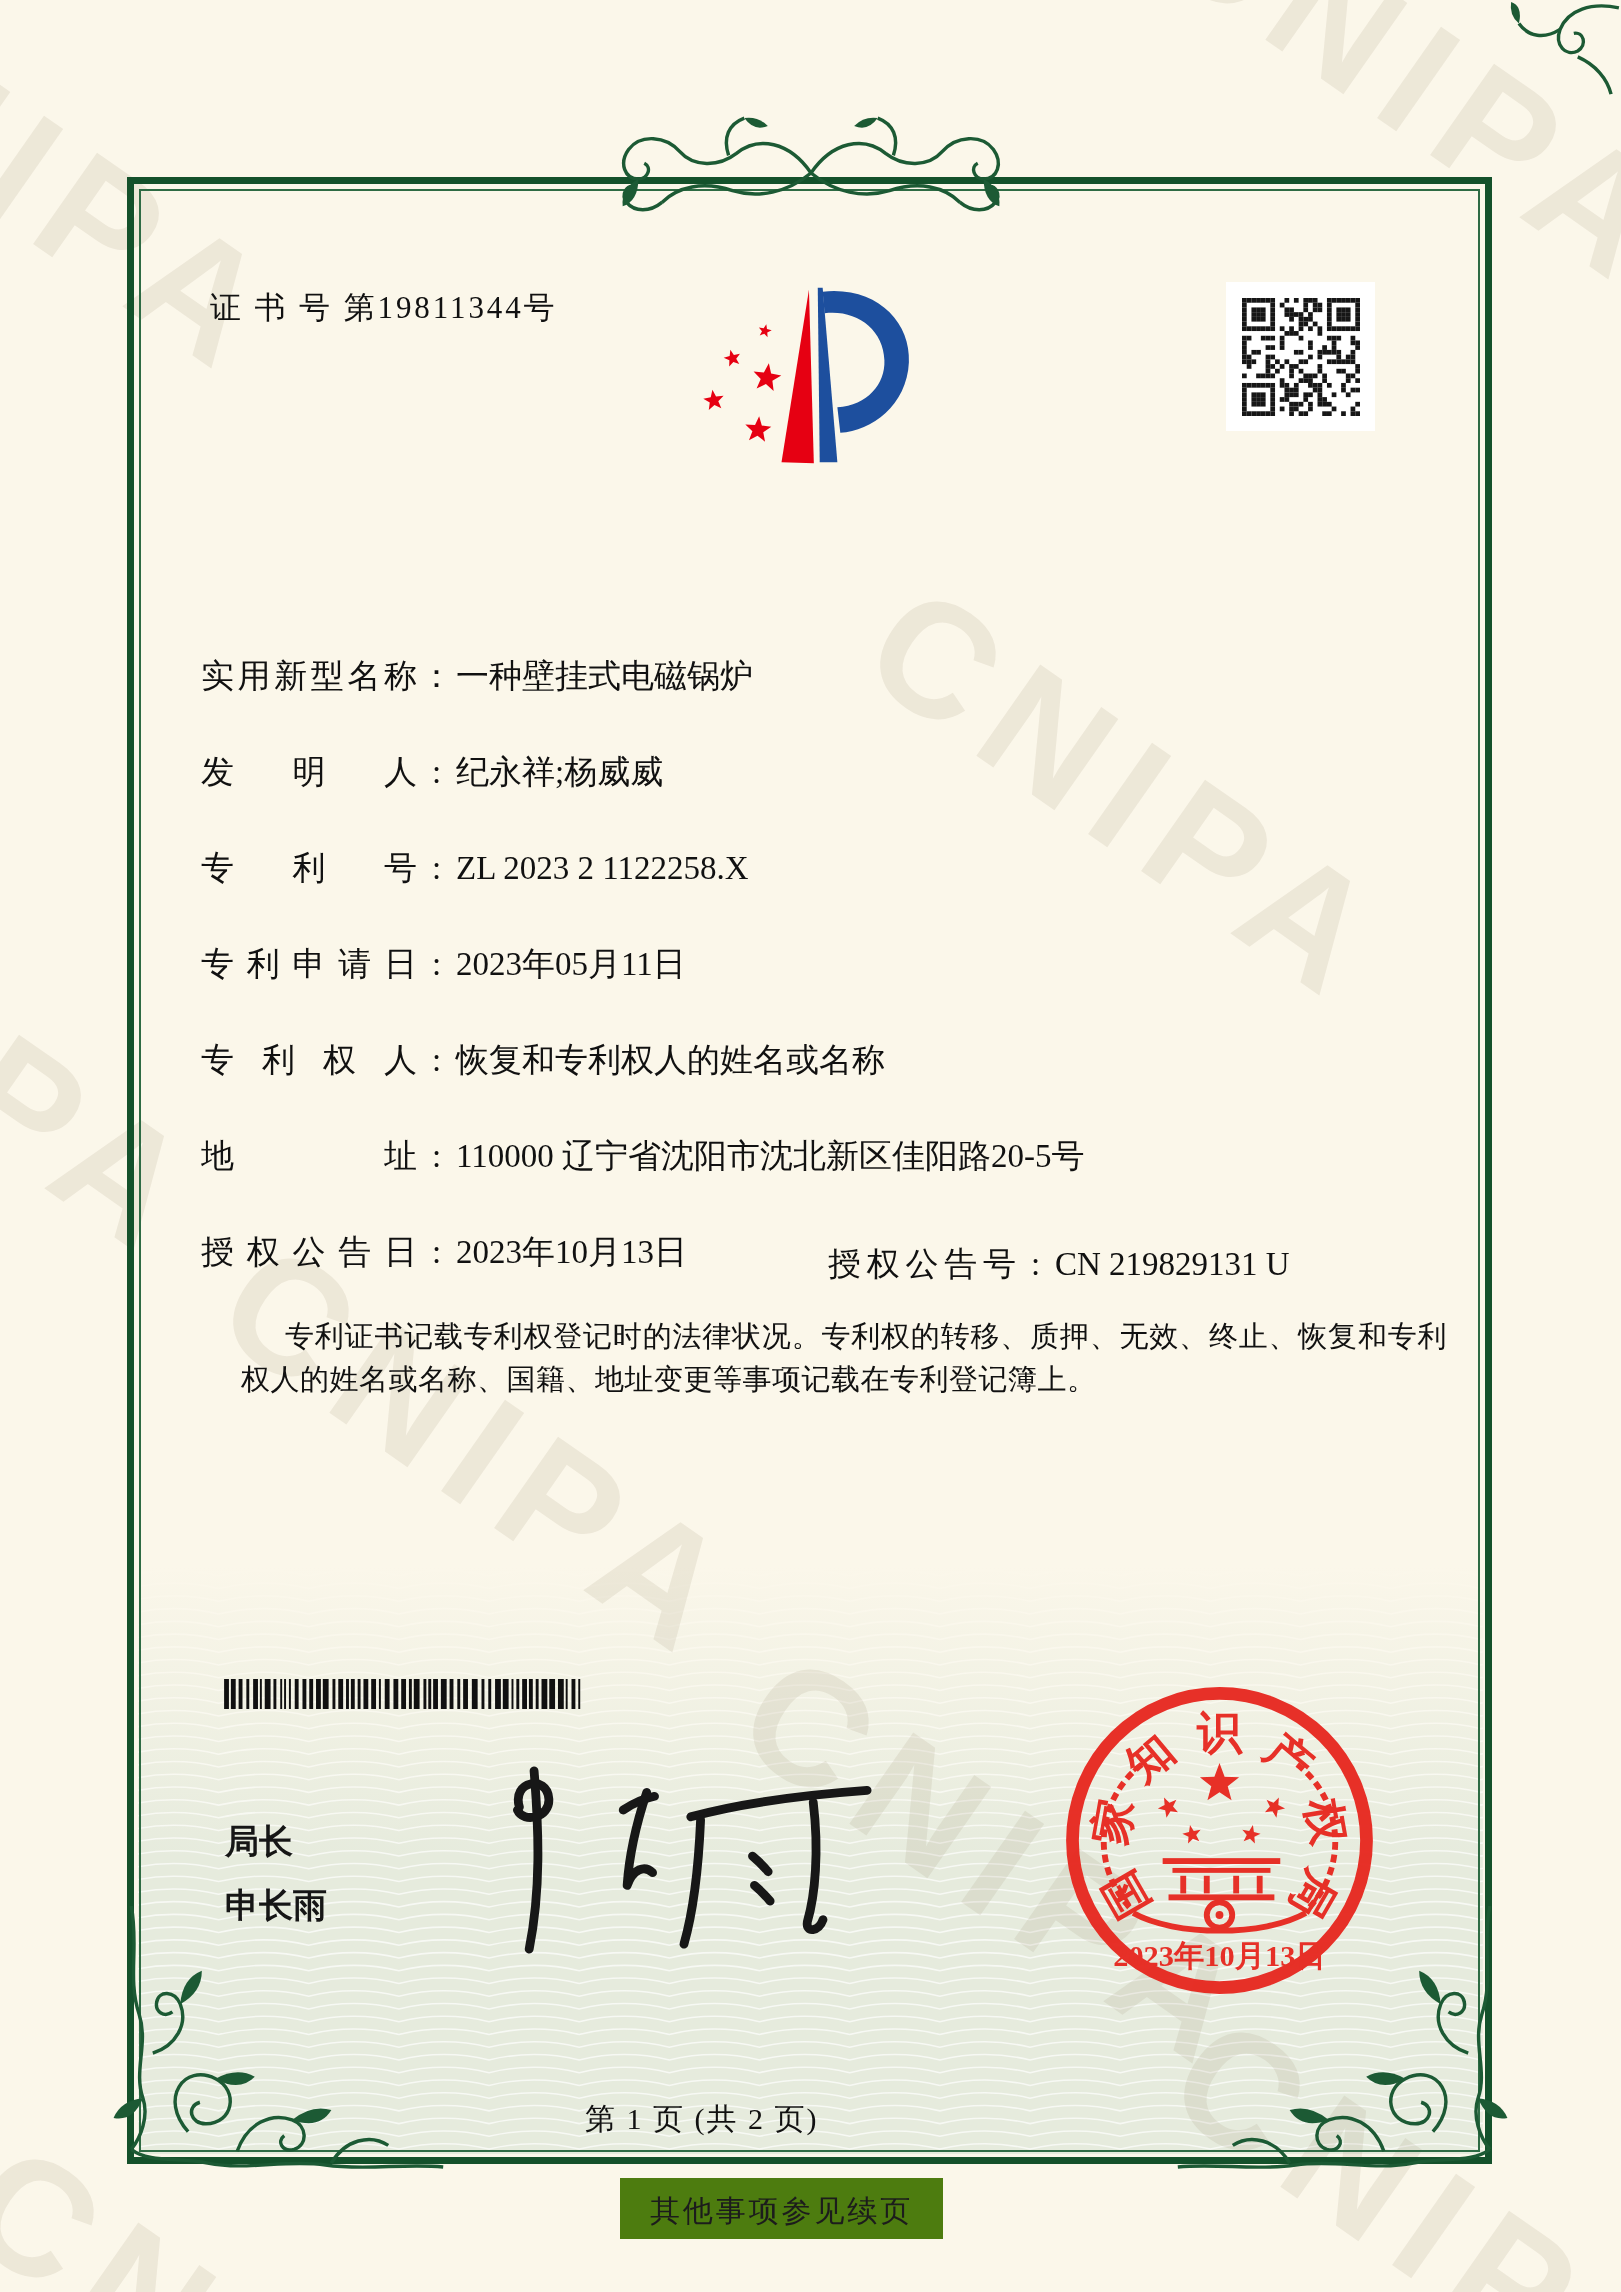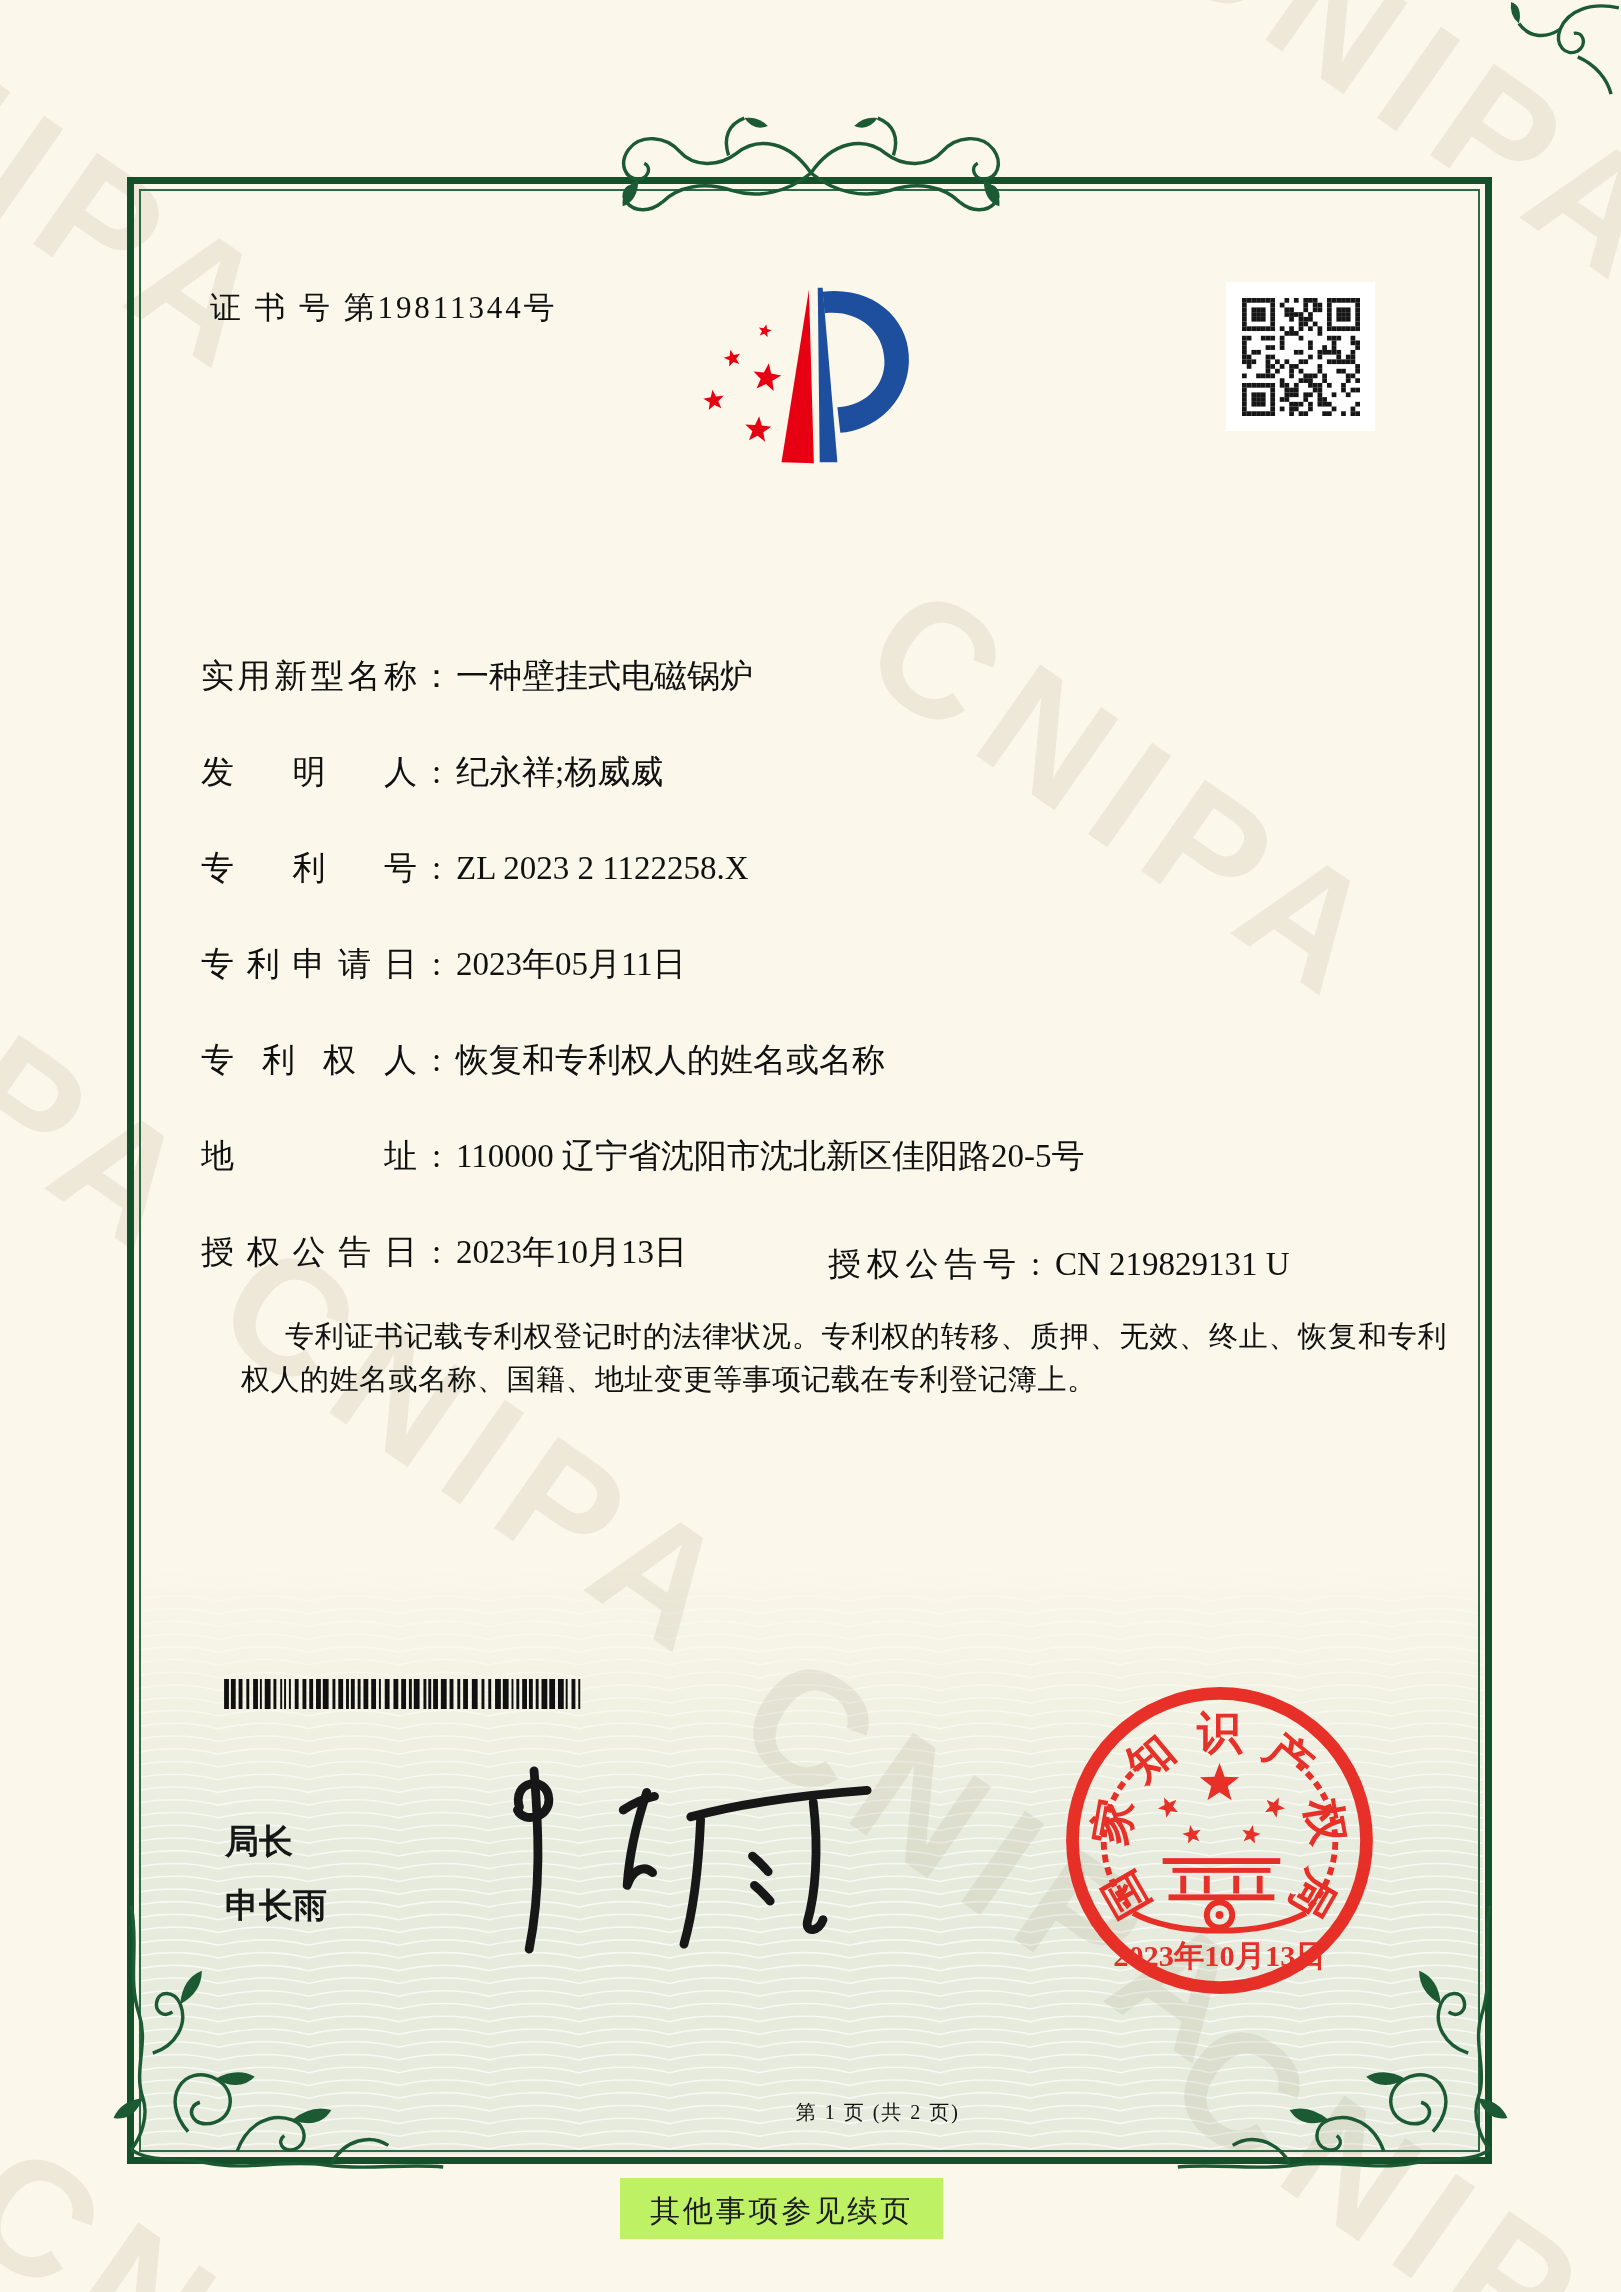--- a/index.html
+++ b/index.html
@@ -72,24 +72,24 @@
   .sig path{stroke:#171717; stroke-width:9; fill:none; stroke-linecap:round; stroke-linejoin:round;}
   
   .seal{position:absolute; left:1047px; top:1668px; z-index:5; opacity:.95;}
   .seal .red{fill:#e7261e;}
   .seal .redline{stroke:#e7261e; fill:none;}
   #seal-arc text{fill:#e7261e; font-size:46px; font-weight:bold;
     font-family:"Liberation Serif","DejaVu Serif",serif;}
   .sealdate{fill:#e7261e; font-size:31px; font-weight:bold;
     font-family:"Liberation Serif","DejaVu Serif",serif;}
   
-  .pagenum{position:absolute; left:568px; top:2099px; width:392px; z-index:4;
-    text-align:right; font-size:20px; letter-spacing:2px;}
+  .pagenum{position:absolute; left:585px; top:2099px; width:392px; z-index:4;
+    text-align:left; font-size:30px; letter-spacing:2px;}
   .contbox{position:absolute; left:620px; top:2178px; width:323px; height:61px;
-    background:#bef264; z-index:4; text-align:center;}
+    background:#4d7c0f; z-index:4; text-align:center;}
   .contbox span{display:inline-block; margin-top:12.7px; font-size:30px; letter-spacing:2.9px; color:#1c1c1c;}
   .g-stroke{stroke:#1c5a34; fill:none; stroke-width:3.5;}
   .g-fill{fill:#1c5a34;}
 </style>
 </head>
 <body>
 
 <div class="page">
 
   <div class="wm" style="left:-167px; top:-78px;">CNIPA</div>

